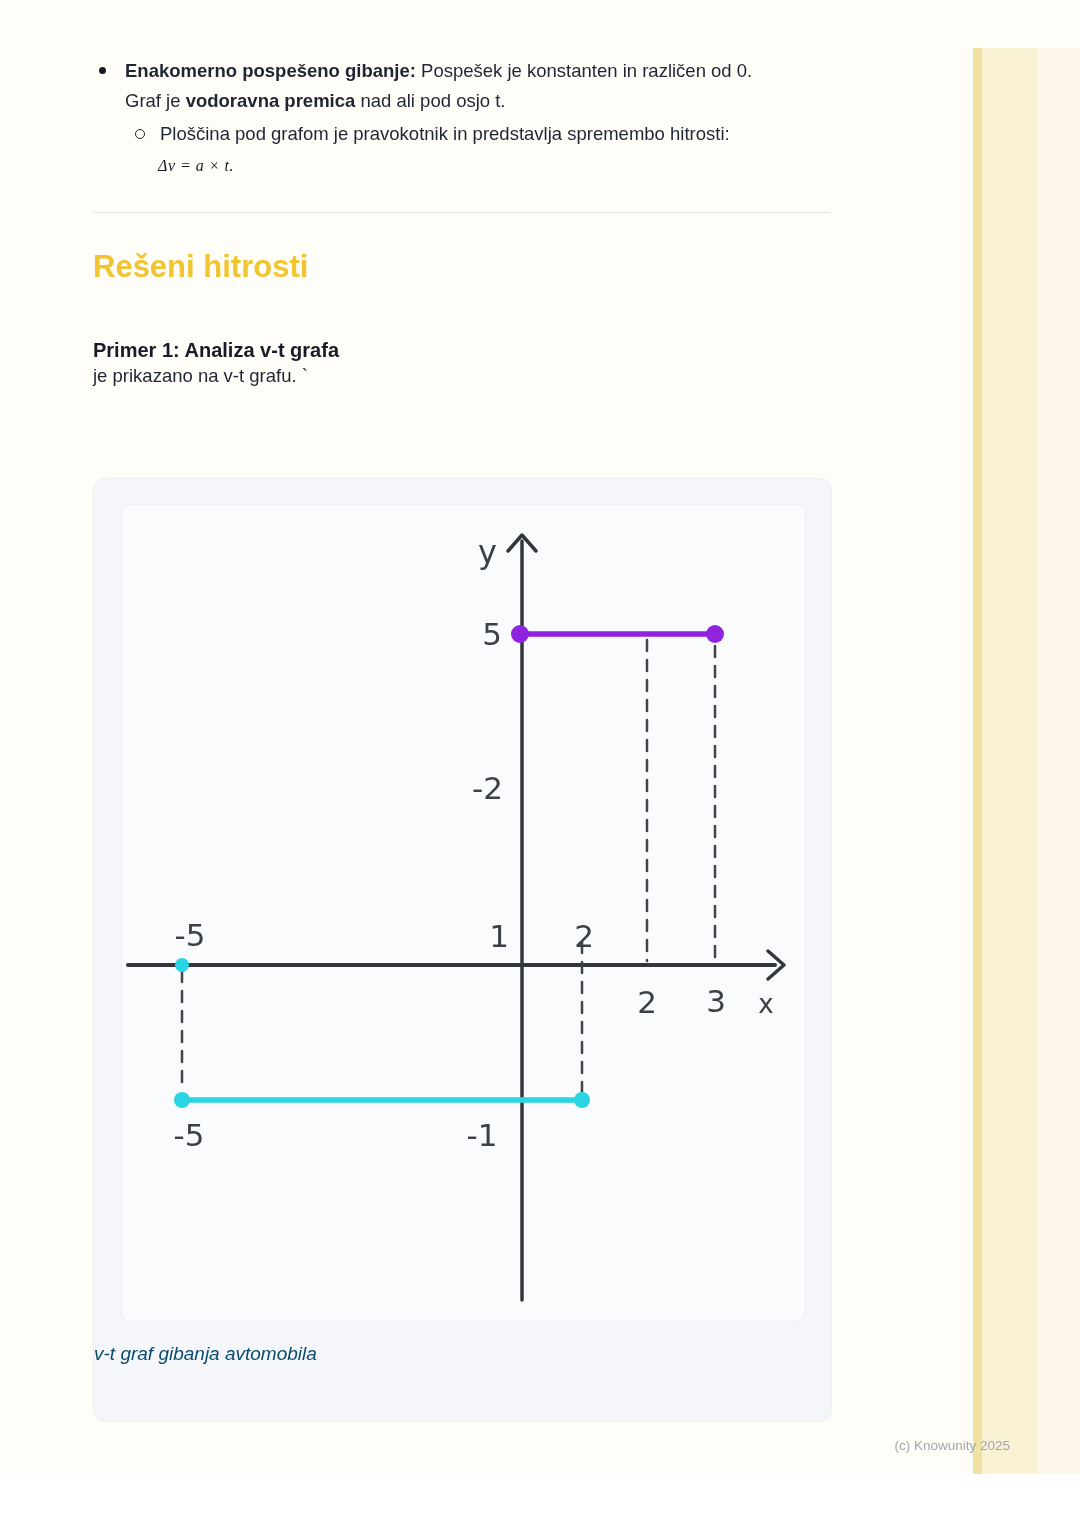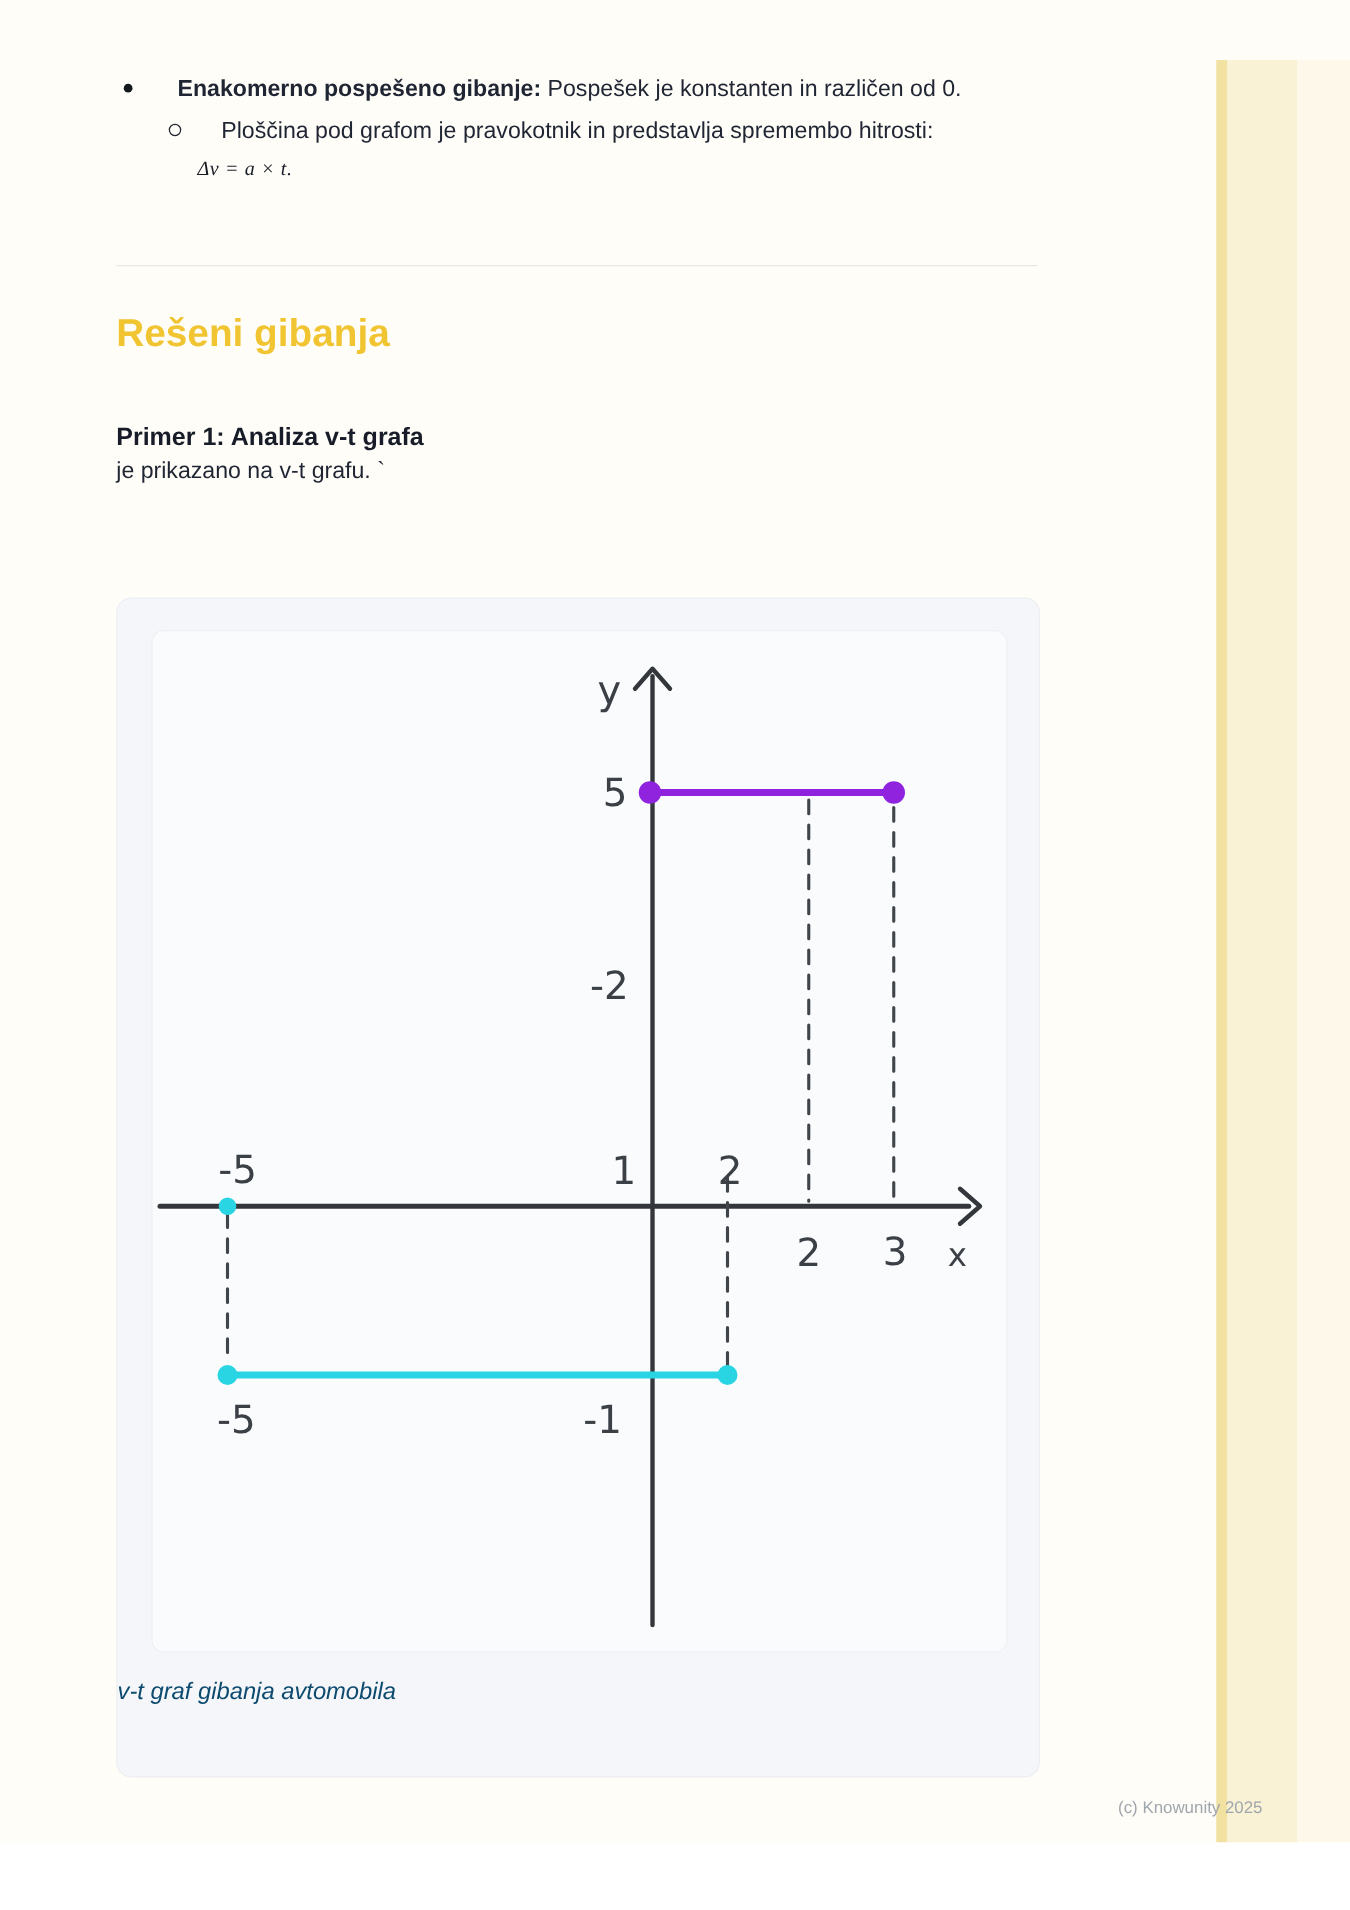--- a/index.html
+++ b/index.html
@@ -13,21 +13,21 @@
   .band{position:absolute;top:48px;height:1426px;}
   .band-stripe{left:973px;width:9px;background:#f1e2a2;}
   .band-main{left:982px;width:56px;background:#faf2d5;}
   .band-fade{left:1038px;width:42px;background:#fdf8e9;}
   .bottom-strip{position:absolute;left:0;top:1474px;width:1080px;height:54px;background:#ffffff;}
 
   .content{position:absolute;left:93px;top:0;width:737px;}
 
   
   .list{position:absolute;top:56px;left:0;width:737px;}
-  .row{display:flex;gap:17px;}
+  .row{display:flex;}
   .bullet-text{font-size:18.5px;line-height:30px;white-space:nowrap;}
   .marker-cell{width:32px;flex:0 0 32px;position:relative;}
   .dot-marker{position:absolute;left:6px;top:11px;width:7px;height:7px;border-radius:50%;background:#15181f;}
   .sub-list{margin-top:4px;}
   .sub-marker-cell{width:67px;flex:0 0 67px;position:relative;}
   .circle-marker{position:absolute;left:42px;top:9px;width:8px;height:8px;border-radius:50%;border:1.8px solid #20242c;background:transparent;}
   .sub-text{font-size:18.5px;line-height:28px;white-space:nowrap;}
   .formula-row{margin-top:9px;padding-left:65px;}
   .formula{font-family:"Liberation Serif",serif;font-size:16px;font-style:italic;letter-spacing:.5px;color:#171b24;}
 
@@ -68,36 +68,37 @@
 
 <div class="content">
 
   <div class="list">
     <div class="row">
       <div class="marker-cell">
         <span class="dot-marker"></span>
       </div>
       <div class="bullet-text">
         <div><b>Enakomerno pospešeno gibanje:</b><span> Pospešek je konstanten in različen od 0.</span></div>
+        <div><span>Graf je </span><b>vodoravna premica</b><span> nad ali pod osjo t.</span></div>
       </div>
     </div>
     <div class="row sub-list">
       <div class="sub-marker-cell">
         <span class="circle-marker"></span>
       </div>
       <div class="sub-text">Ploščina pod grafom je pravokotnik in predstavlja spremembo hitrosti:</div>
     </div>
     <div class="formula-row">
       <span class="formula">Δv = a × t.</span>
     </div>
   </div>
 
   <div class="divider"></div>
 
-  <div class="h1">Rešeni gibanja</div>
+  <div class="h1">Rešeni hitrosti</div>
   <div class="h2">Primer 1: Analiza v-t grafa</div>
 
   <div class="para">
     <div>je prikazano na v-t grafu. `</div>
   </div>
 
   <div class="card">
     <div class="panel">
       <svg width="683" height="816" viewBox="0 0 683 816" xmlns="http://www.w3.org/2000/svg">
           <line x1="400" y1="36" x2="400" y2="795" stroke="#33373c" stroke-width="3.5" stroke-linecap="round"></line>

